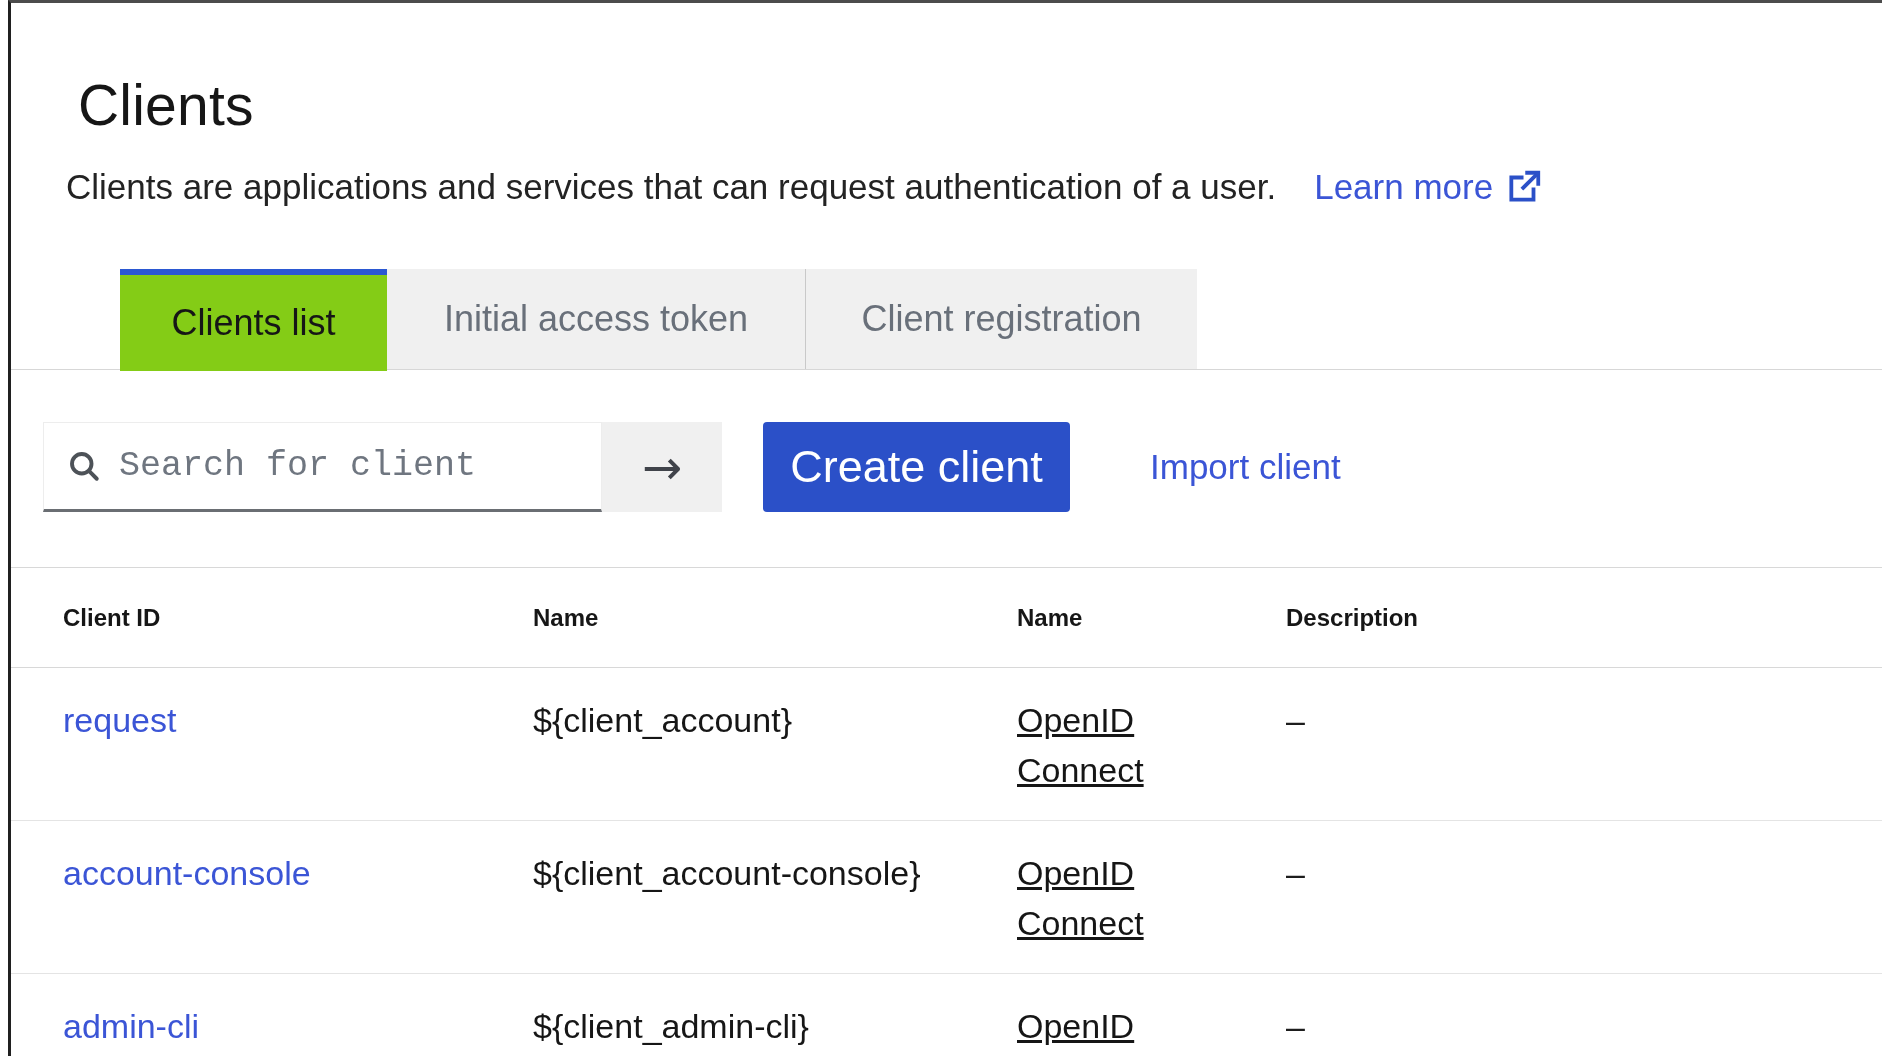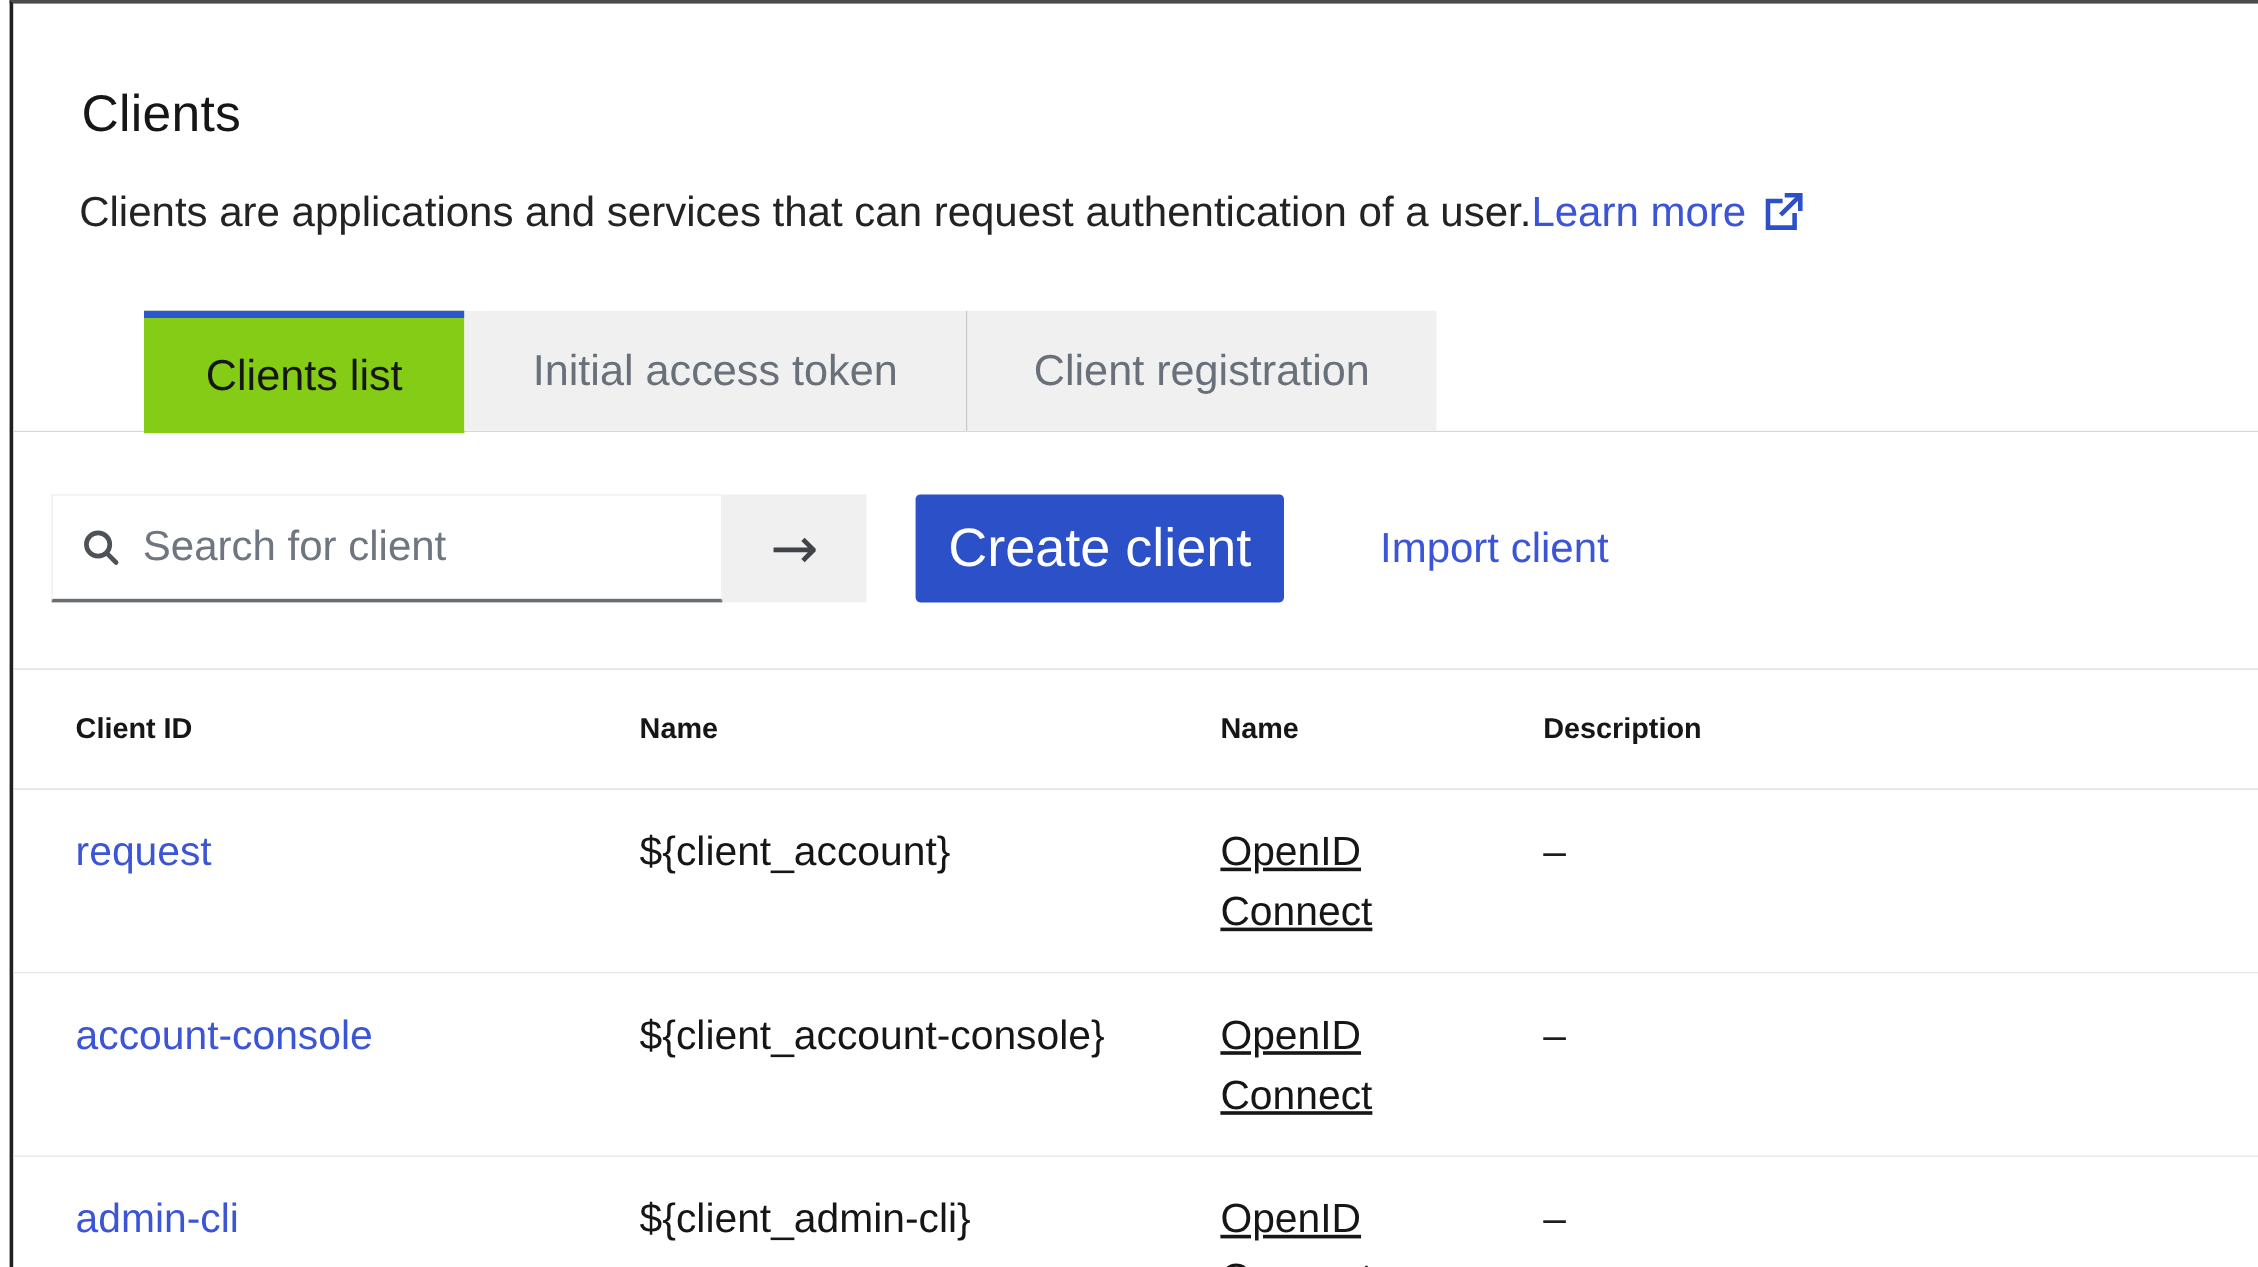--- a/index.html
+++ b/index.html
@@ -19,29 +19,29 @@
     font-family:"Liberation Sans","DejaVu Sans",sans-serif;color:var(--text);
   }
   .window{
     position:absolute;left:8px;top:0;width:1874px;height:1056px;
     border-left:3px solid #202020;border-top:3px solid #4c4c4c;
     background:#fff;overflow:hidden;
   }
   
   .page-header{padding:58px 0 0 55px;}
   .page-title{
-    margin:2px;font-size:43px;line-height:64px;font-weight:500;
+    margin:12px;font-size:57px;line-height:64px;font-weight:500;
     color:var(--text);letter-spacing:.2px;
   }
   .subtitle-row{
     margin-top:30px;display:flex;align-items:center;
     font-size:35px;line-height:40px;color:#232323;
   }
   .learn-more{
-    display:inline-flex;align-items:center;gap:12px;
+    margin-left:38px;display:inline-flex;align-items:center;gap:12px;
     color:var(--link);text-decoration:none;font-size:35px;cursor:pointer;
   }
   .ext-icon{display:inline-flex;align-items:center;}
   
   .tabs{
     margin-top:62px;display:flex;align-items:stretch;height:101px;
     border-bottom:1px solid var(--divider);padding-left:109px;
   }
   .tab{
     display:flex;align-items:center;justify-content:center;
@@ -61,21 +61,21 @@
   .toolbar{
     margin-top:52px;padding-left:32px;display:flex;align-items:center;height:90px;
   }
   .search-group{display:flex;height:90px;}
   .search-box{
     position:relative;width:559px;height:90px;background:#fff;
     border:1px solid #ededed;border-bottom:3px solid var(--search-underline);
   }
   .search-box input{
     width:100%;height:100%;border:none;outline:none;background:transparent;
-    font-family:Liberation Sans, sans-serif;font-size:35px;color:var(--text);padding:0 20px 0 75px;
+    font-family:Liberation Mono, monospace;font-size:35px;color:var(--text);padding:0 20px 0 75px;
   }
   .search-box input::placeholder{color:#6f7680;opacity:1;}
   .search-icon{
     position:absolute;left:22px;top:50%;transform:translateY(-50%);
     display:flex;align-items:center;pointer-events:none;
   }
   .search-submit{
     width:120px;height:90px;border:none;background:var(--tab-inactive-bg);
     font-size:48px;color:#40434a;cursor:pointer;display:flex;
     align-items:center;justify-content:center;line-height:1;

